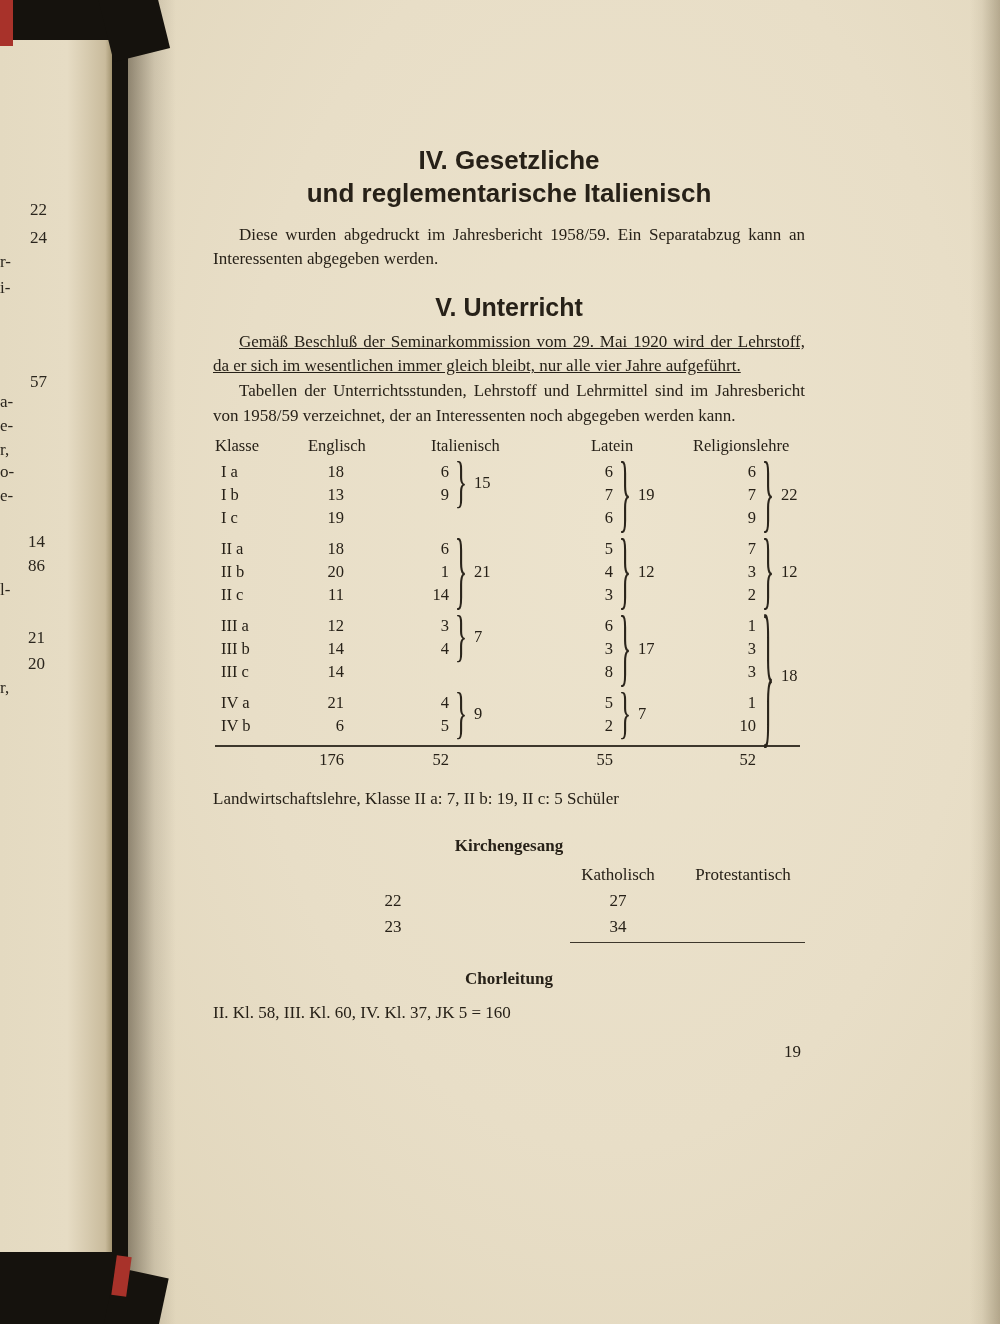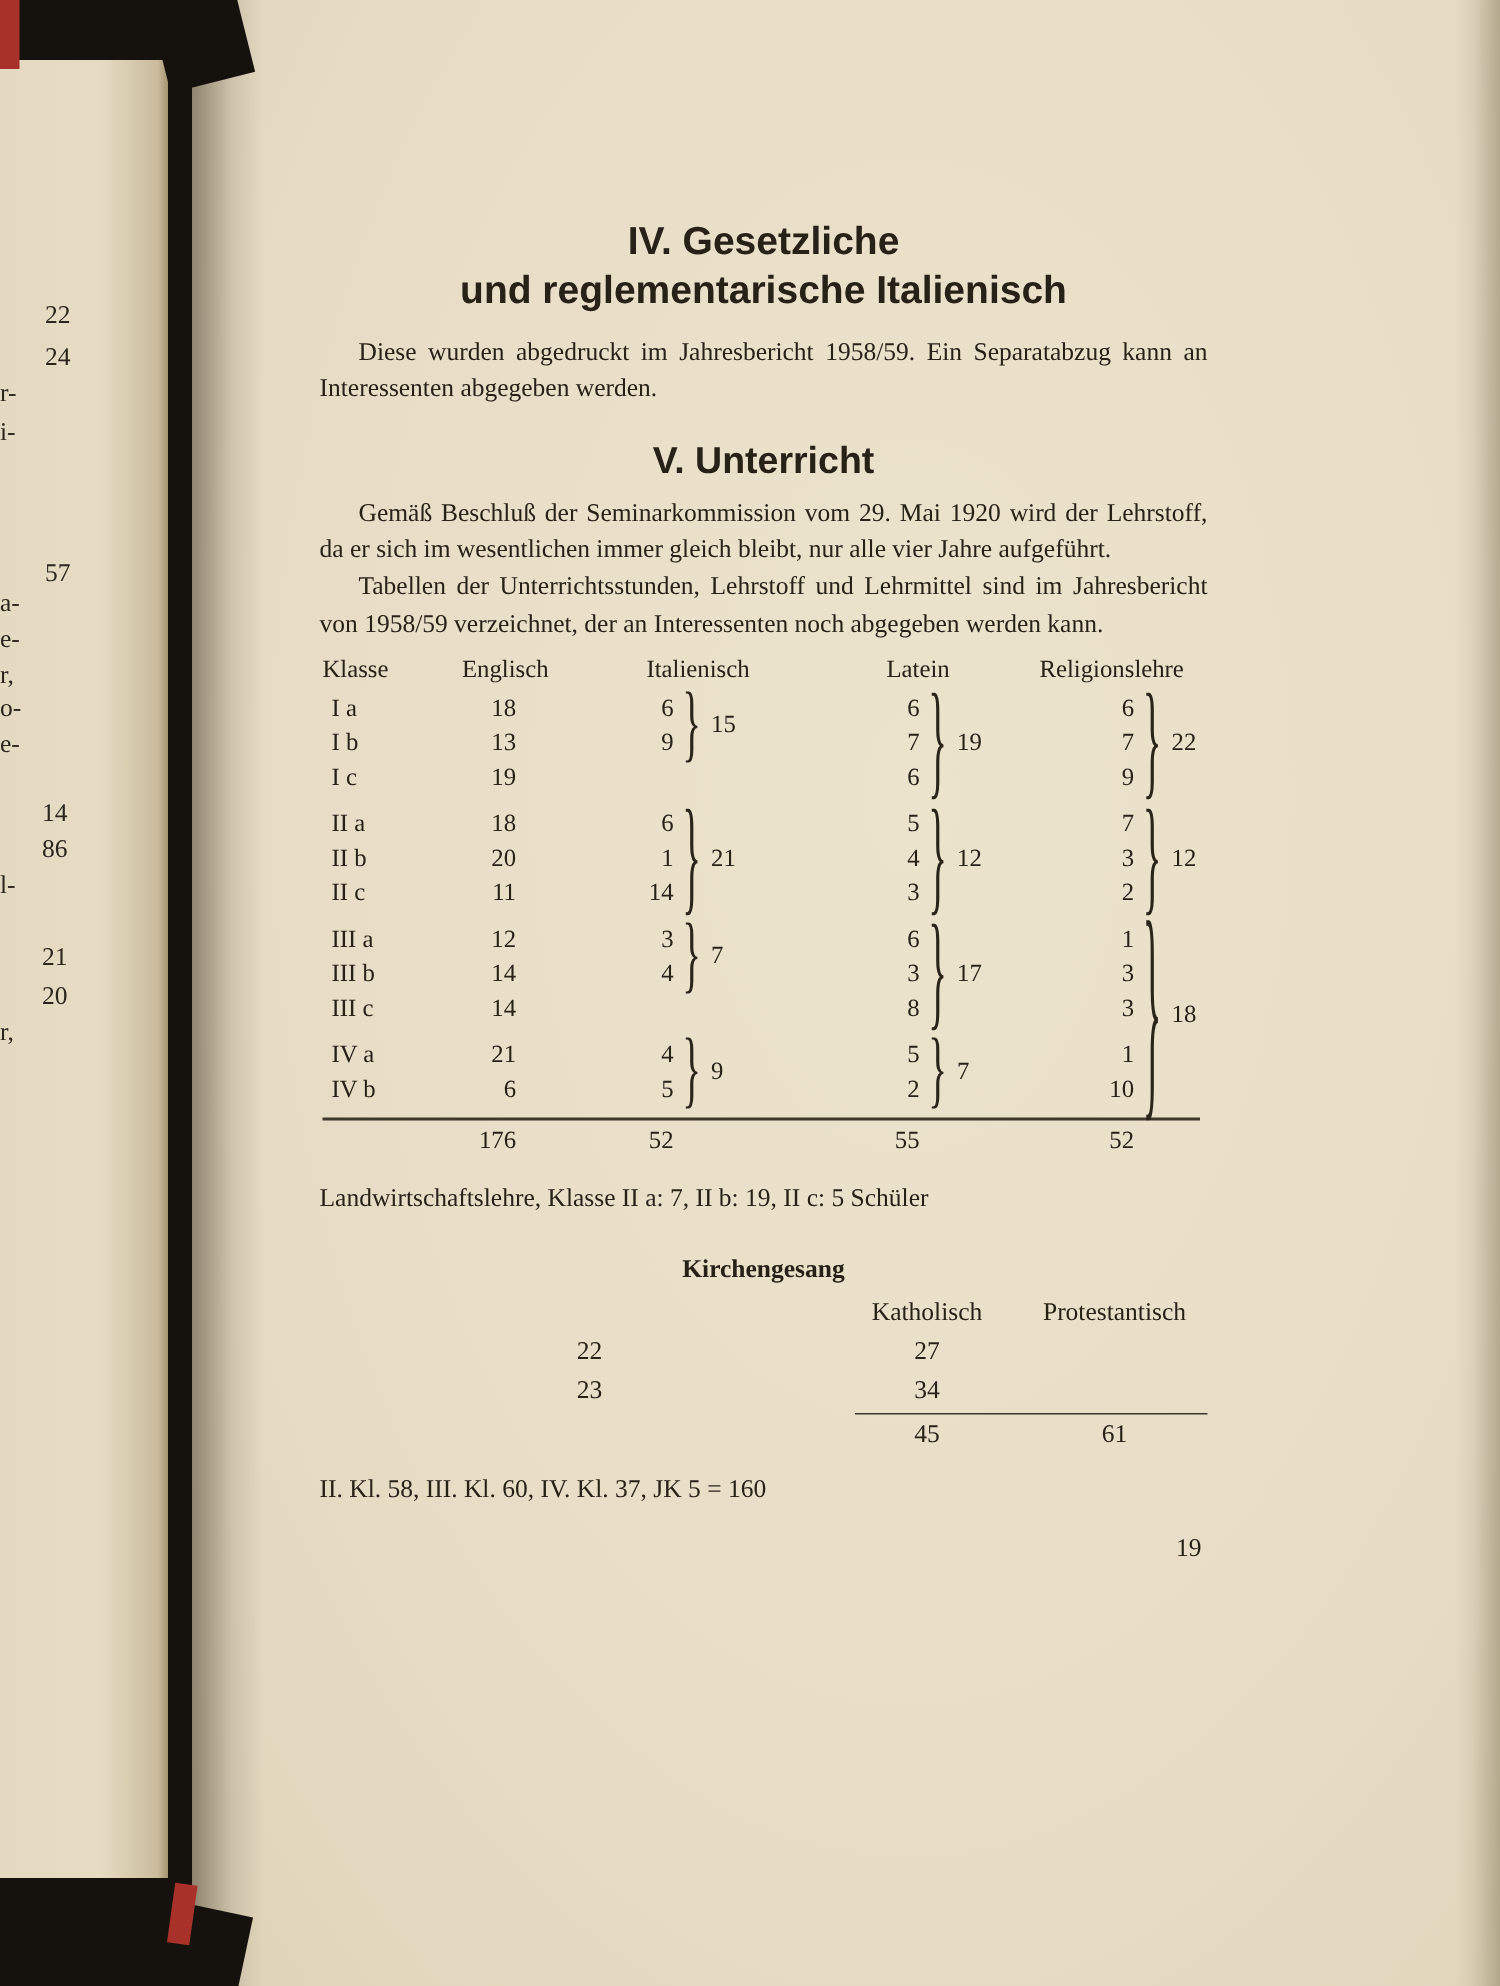--- a/index.html
+++ b/index.html
@@ -30,21 +30,21 @@
 
   .content{position:absolute;left:85px;top:16px;width:592px;}
 
   h1{margin:128px 0 0 0;font-family:"Liberation Sans",sans-serif;font-weight:bold;
      font-size:26px;line-height:1.28;text-align:center;color:#272118;}
   h2{margin:20px 0 0 0;font-family:"Liberation Sans",sans-serif;font-weight:bold;
      font-size:25px;line-height:1.2;text-align:center;color:#272118;}
   h3{margin:14px 0 0 0;font-size:17px;font-weight:bold;text-align:center;color:#272118;}
   .body{margin:12px 0 0 0;font-size:17px;line-height:1.45;text-align:justify;}
   .ind{text-indent:26px;}
-  .p2{margin-top:8px;}
+  .p2{margin-top:8px;text-decoration:underline;}
   .p3{margin-top:0;}
 
   
   .ftable{margin-top:6px;width:607px;font-size:16.5px;}
   .fhead{position:relative;height:26px;margin-bottom:0;}
   .fhead span{position:absolute;top:2px;white-space:nowrap;}
   .fbody{position:relative;}
   .fgroup{display:grid;grid-template-columns:70px 65px 105px 16px 44px 104px 16px 44px 83px 16px 44px;
           margin-bottom:8px;}
   .g3{grid-template-rows:repeat(3,23px);}
@@ -265,26 +265,22 @@
         </div>
         <div class="krow">
           <div class="kcell kc">22</div>
           <div class="kcell kc">27</div>
         </div>
         <div class="krow">
           <div class="kcell kc">23</div>
           <div class="kcell kc">34</div>
         </div>
         <div class="krule"></div>
-        <div class="krow">
-          <div class="kcell"></div>
-          <div class="kcell kc">45</div>
-          <div class="kcell kc">61</div>
-        </div>
       </div>
 
+      <h3 style="margin-top:26px">Chorleitung</h3>
       <p class="body chor-text">II. Kl. 58, III. Kl. 60, IV. Kl. 37, JK 5  =  160</p>
 
       <div class="pageno">19</div>
 
     </div>
   </div>
 </div>
 
 </body></html>

